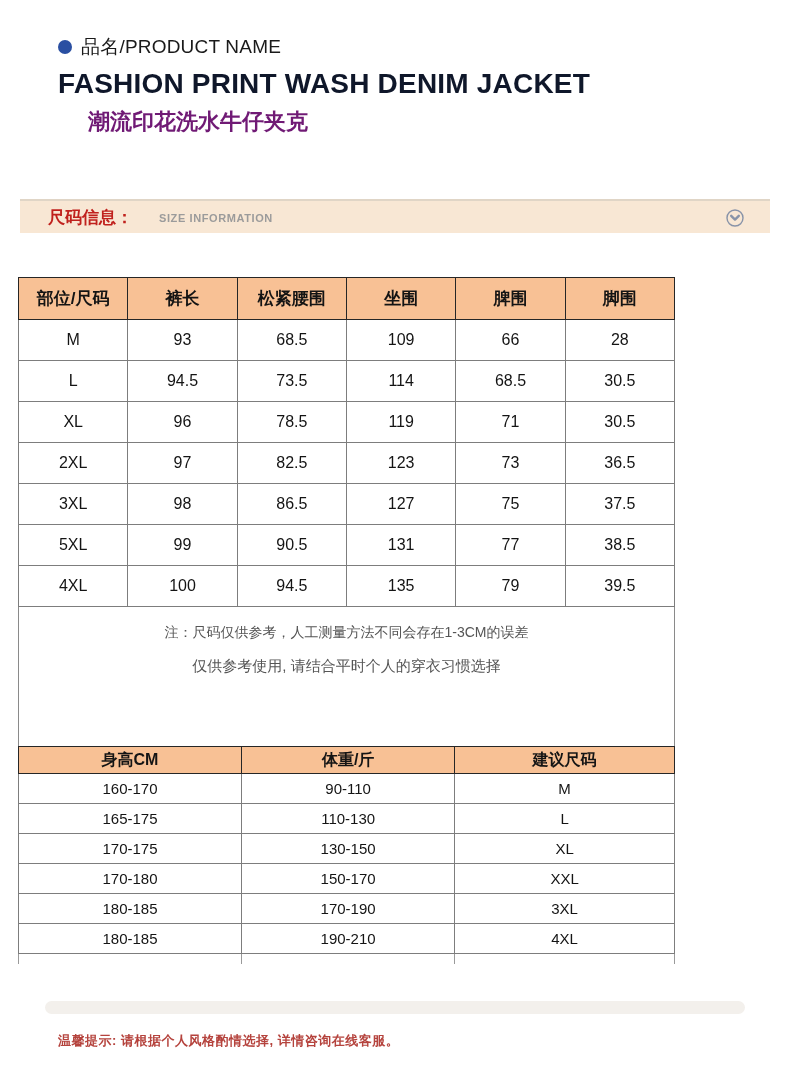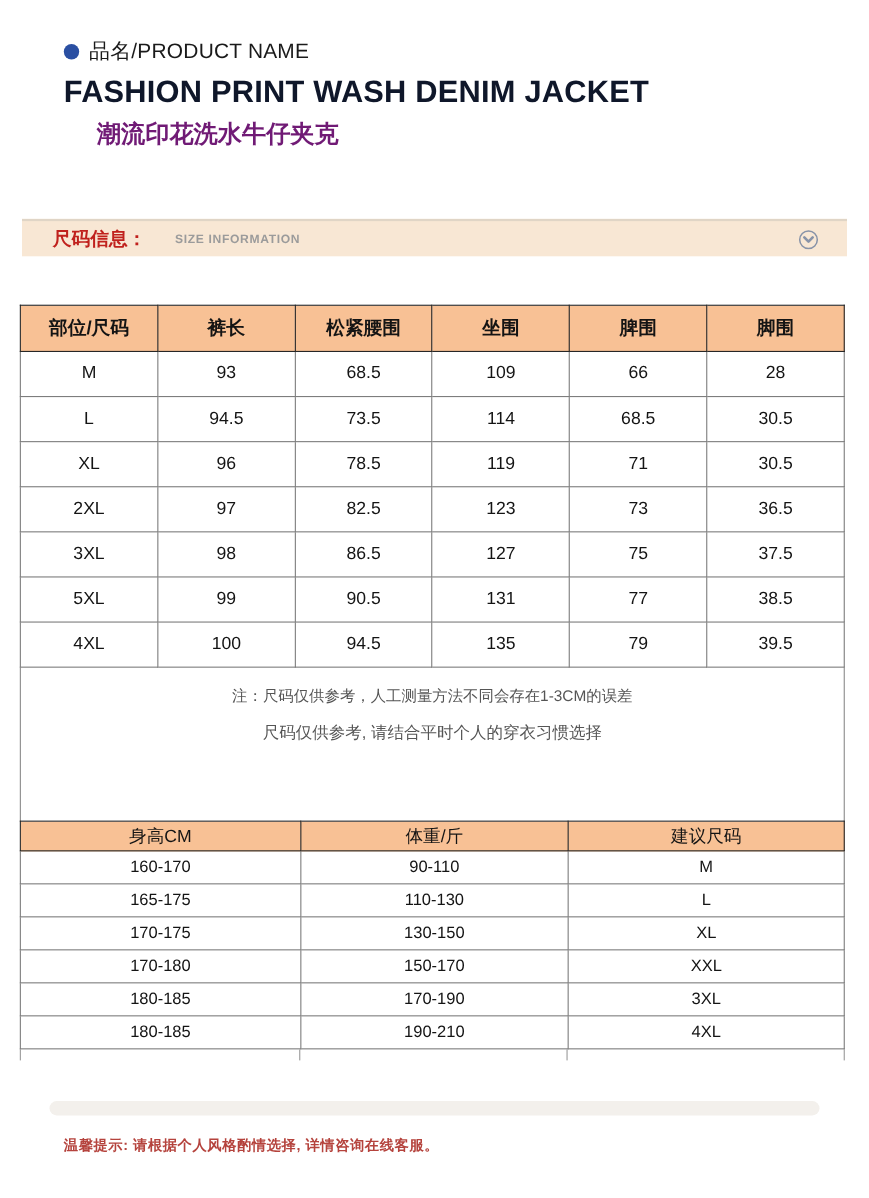--- a/index.html
+++ b/index.html
@@ -16,31 +16,31 @@
 
   
   .banner { position:absolute; top:199px; left:20px; width:750px; height:34px;
             background:#f8e7d4; border-top:2px solid #e0d5c6;
             display:flex; align-items:center; padding-left:28px; }
   .banner-title { font-size:17px; font-weight:700; color:#c0211d; }
   .banner-sub { font-size:11px; font-weight:700; color:#9b9b9b; letter-spacing:0.6px; margin-left:26px; margin-top:2px; }
   .banner-icon { position:absolute; right:26px; top:8px; width:18px; height:18px; cursor:pointer; }
 
   
-  .sheet { position:absolute; top:277px; left:18px; width:750px; }
+  .sheet { position:absolute; top:277px; left:18px; width:657px; }
   table { width:100%; border-collapse:collapse; table-layout:fixed; }
   th, td { text-align:center; vertical-align:middle; }
   .t1 th { height:42px; background:#f8c195; border:1px solid #262626; font-size:17px; font-weight:600; }
   .t1 td { height:41px; border:1px solid #7d7d7d; font-size:16px; }
   .note-block { height:139px; border-left:1px solid #8a8a8a; border-right:1px solid #8a8a8a;
                 text-align:center; padding-top:17px; }
   .note { font-size:14px; color:#555; }
   .ref-title { margin-top:12px; font-size:35px; font-weight:900; color:#111; }
   .ref-sub { margin-top:15px; font-size:15px; color:#555; }
-  .t2 th { height:27px; background:#f8c195; border:1px solid #262626; font-size:16px; font-weight:400; }
+  .t2 th { height:27px; background:#f8c195; border:1px solid #262626; font-size:16px; font-weight:700; }
   .t2 td { height:30px; border:1px solid #7d7d7d; font-size:15px; }
   .t2 th:nth-child(1), .t2 td:nth-child(1) { width:34%; }
   .t2 th:nth-child(2), .t2 td:nth-child(2) { width:32.5%; }
   .t2 th:nth-child(3), .t2 td:nth-child(3) { width:33.5%; }
   .stub-row { height:10px; display:grid; grid-template-columns:34% 32.5% 33.5%;
               border-left:1px solid #9a9a9a; border-right:1px solid #9a9a9a; }
   .stub-row span:nth-child(1), .stub-row span:nth-child(2) { border-right:1px solid #9a9a9a; }
 
   
   .footer-band { position:absolute; top:1001px; left:45px; width:700px; height:13px;
@@ -138,21 +138,21 @@
         <td>94.5</td>
         <td>135</td>
         <td>79</td>
         <td>39.5</td>
       </tr>
     </tbody>
   </table>
 
   <div class="note-block">
     <div class="note">注：尺码仅供参考，人工测量方法不同会存在1-3CM的误差</div>
-    <div class="ref-sub">尺码仅供参考, 请结合平时个人的穿衣习惯选择</div>
+    <div class="ref-sub">仅供参考使用, 请结合平时个人的穿衣习惯选择</div>
   </div>
 
   <table class="t2">
     <thead>
       <tr>
         <th>身高CM</th>
         <th>体重/斤</th>
         <th>建议尺码</th>
       </tr>
     </thead>

